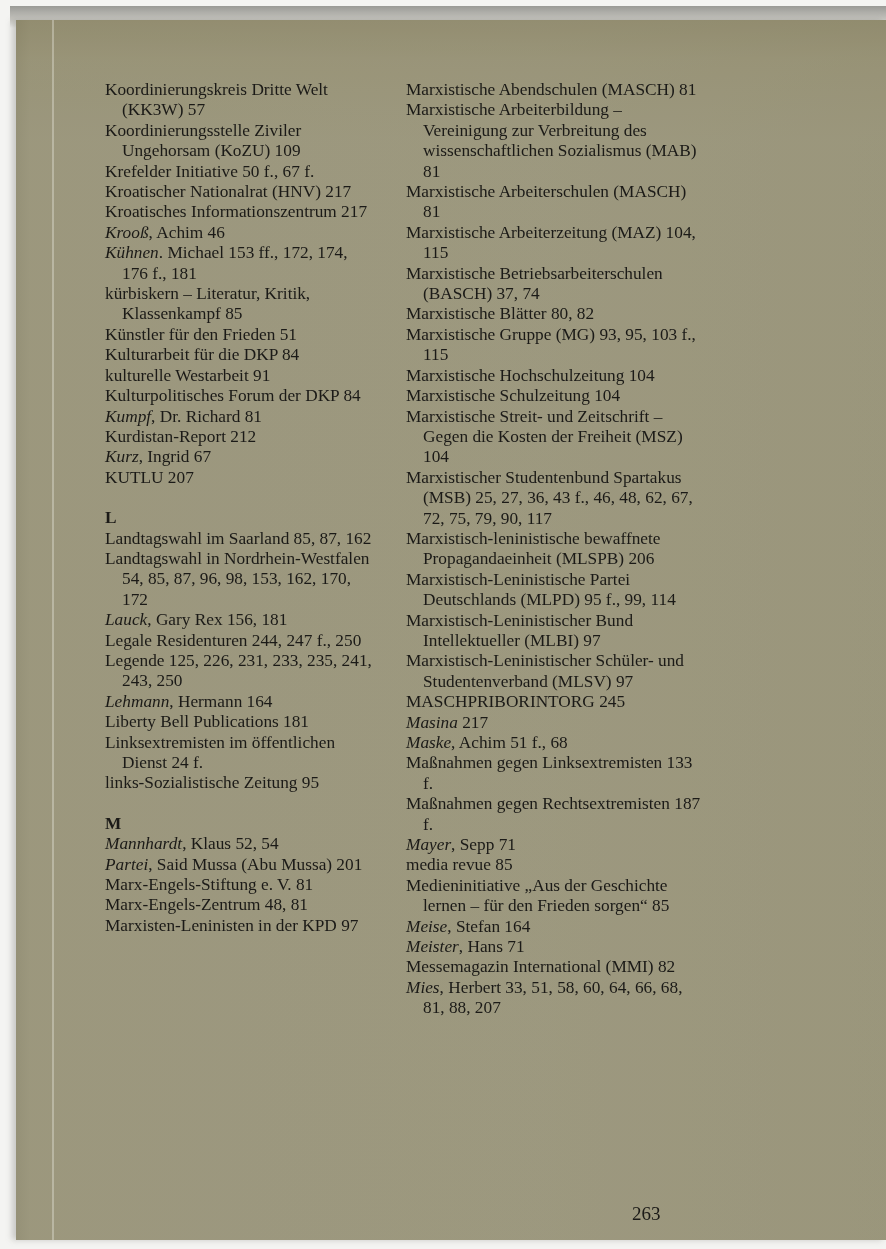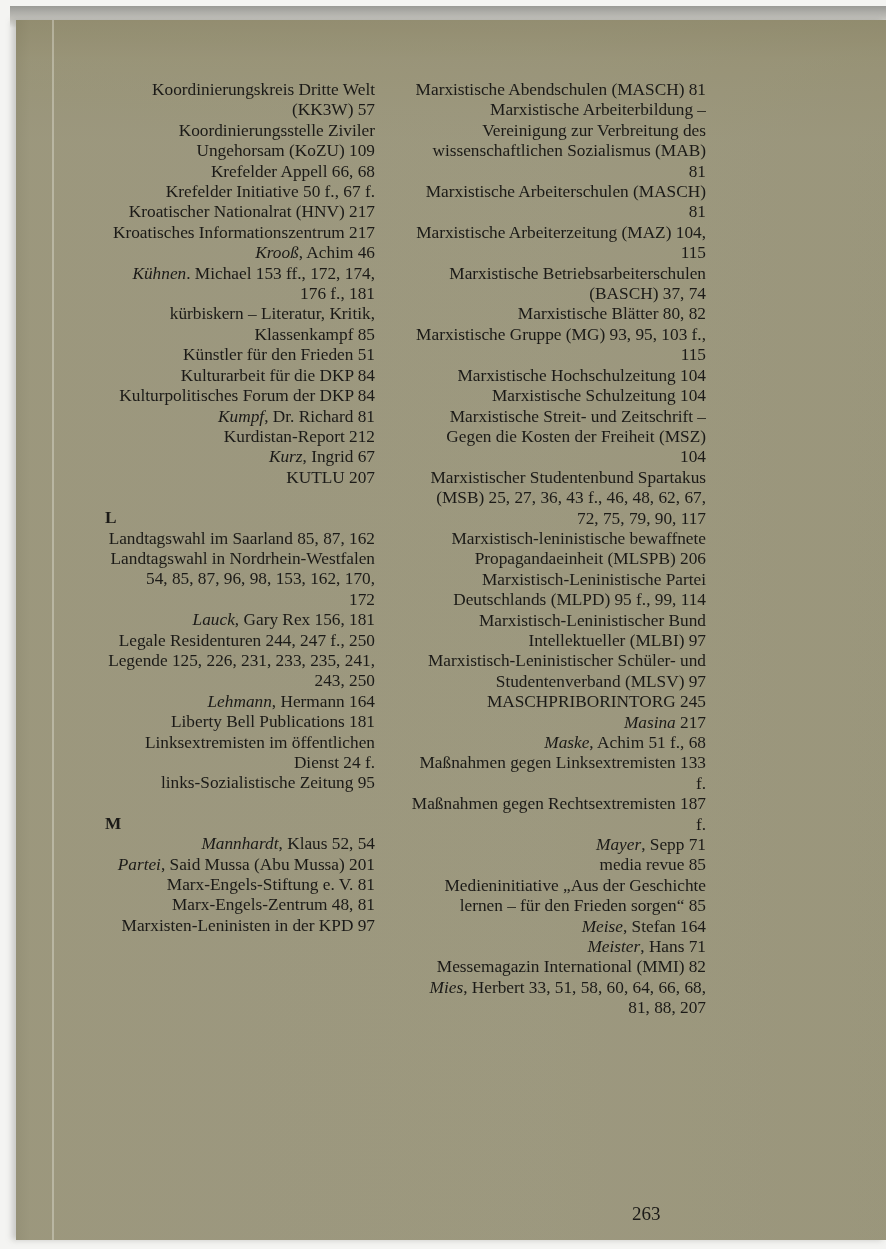--- a/index.html
+++ b/index.html
@@ -27,21 +27,21 @@
     .page-fold {
       position: absolute; left: 36px; top: 0; width: 2px; height: 100%;
       background: rgba(240,240,232,0.35);
     }
     .column {
       position: absolute; top: 60px;
       font-size: 17.3px; line-height: 20.4px; color: #1b1a17;
     }
     .col-left { left: 89px; width: 270px; }
     .col-right { left: 390px; width: 300px; }
-    .entry { padding-left: 17px; text-indent: -17px; text-align: right; }
+    .entry { padding-left: 17px; text-indent: -17px; }
     .entry i { font-style: italic; }
     .letter {
       font-weight: bold; margin-top: 20px; height: 20.4px; padding-left: 0;
     }
     .page-number {
       position: absolute; left: 616px; top: 1183px;
       font-size: 19px; color: #1b1a17;
     }
   </style>
 </head>
@@ -50,29 +50,29 @@
 <div class="scan-bg"></div>
 <div class="page-shadow"></div>
 
 <div class="page">
   <div class="page-fold"></div>
 
   <div class="column col-left">
     <div id="block-k">
         <div class="entry"><span>Koordinierungskreis Dritte Welt (KK3W)   57</span></div>
         <div class="entry"><span>Koordinierungsstelle Ziviler Ungehorsam (KoZU)   109</span></div>
-        <div class="entry"><span>Krefelder Appell   66, 68</span></div>
         <div class="entry"><span>Krefelder Initiative   50 f., 67 f.</span></div>
         <div class="entry"><span>Kroatischer Nationalrat (HNV) 217</span></div>
         <div class="entry"><span>Kroatisches Informationszentrum 217</span></div>
         <div class="entry"><i>Krooß</i><span>, Achim   46</span></div>
         <div class="entry"><i>Kühnen</i><span>. Michael   153 ff., 172, 174, 176 f., 181</span></div>
         <div class="entry"><span>kürbiskern – Literatur, Kritik, Klassenkampf   85</span></div>
         <div class="entry"><span>Künstler für den Frieden   51</span></div>
         <div class="entry"><span>Kulturarbeit für die DKP   84</span></div>
+        <div class="entry"><span>kulturelle Westarbeit   91</span></div>
         <div class="entry"><span>Kulturpolitisches Forum der DKP 84</span></div>
         <div class="entry"><i>Kumpf</i><span>, Dr. Richard   81</span></div>
         <div class="entry"><span>Kurdistan-Report   212</span></div>
         <div class="entry"><i>Kurz</i><span>, Ingrid   67</span></div>
         <div class="entry"><span>KUTLU   207</span></div>
       </div>
     <div class="letter">L</div>
     <div id="block-l">
         <div class="entry"><span>Landtagswahl im Saarland   85, 87, 162</span></div>
         <div class="entry"><span>Landtagswahl in Nordrhein-Westfalen   54, 85, 87, 96, 98, 153, 162, 170, 172</span></div>

